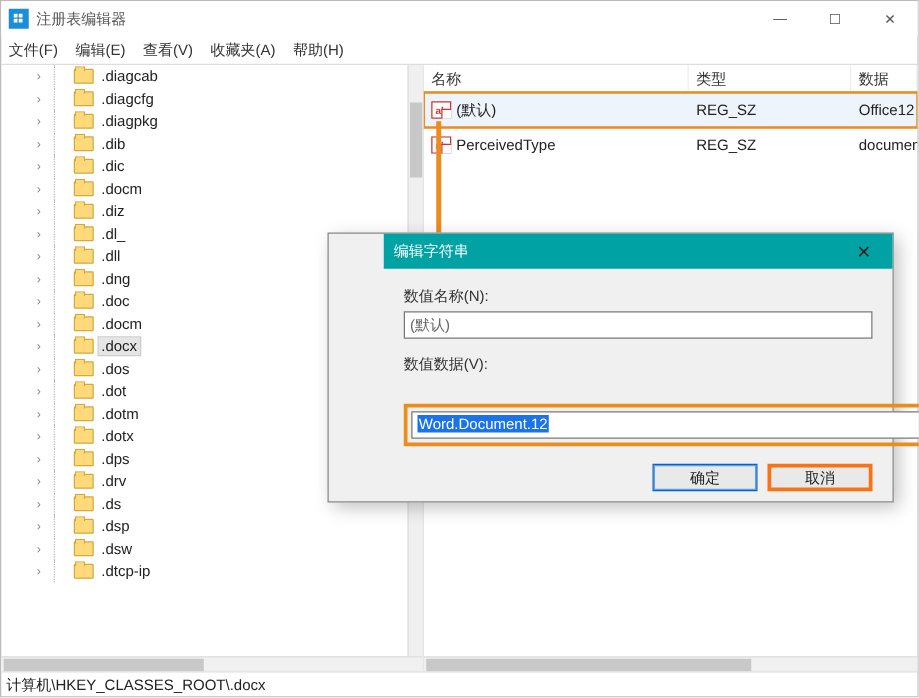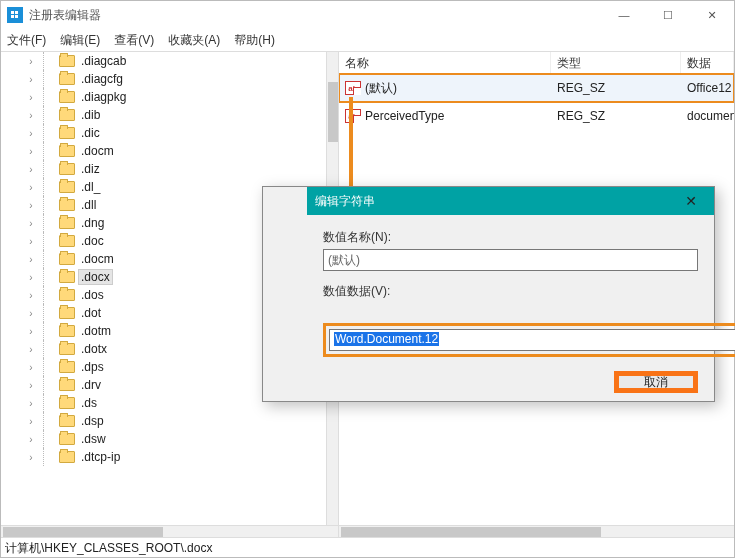--- a/index.html
+++ b/index.html
@@ -40,21 +40,21 @@
   .dlg-title { height:28px; background:#00a2a4; color:#fff; display:flex; align-items:center; padding:0 8px; font-size:12px;}
   .dlg-close { margin-left:auto; width:30px; text-align:center; color:#222; font-size:14px; cursor:default;}
   .dlg-body { padding:10px 16px 0 16px;}
   .dlg-label { font-size:12px; color:#333; margin:4px 0 3px 0;}
   .dlg-input { width:100%; height:22px; border:1px solid #777; background:#fff; padding:2px 4px; font-size:12px;}
   .dlg-input[readonly]{ color:#666;}
   .dlg-value-wrap { position:relative; display:inline-block; padding:3px; border:3px solid #ec8b1e; margin-top:20px;}
   .dlg-value-wrap input { height:22px; border:1px solid #777; background:#fff; padding:2px 4px; font-size:12px; width:412px;}
   .sel { background:#1a73e8; color:#fff; padding:0 1px;}
   .dlg-buttons { display:flex; gap:8px; justify-content:flex-end; padding:14px 16px;}
-  .dlg-btn { width:84px; height:22px; border:5px solid #f97316; background:#e9e9e9; font-size:12px; display:flex; align-items:center; justify-content:center;}
+  .dlg-btn { width:84px; height:22px; border:3px solid #f97316; background:#e9e9e9; font-size:12px; display:flex; align-items:center; justify-content:center;}
   .dlg-btn.primary { border:1px solid #0b61c4; box-shadow:inset 0 0 0 1px #5aa0e8;}
   
   .arrow { position:absolute; left:348px; top:96px; width:4px; height:218px; background:#ec8b1e;}
   .arrow::after { content:""; position:absolute; left:-6px; bottom:-2px; border:8px solid transparent; border-top:14px solid #ec8b1e;}
   .vscroll { position:absolute; top:0; right:0; bottom:12px; width:12px; background:#f0f0f0; border-left:1px solid #ddd;}
   .vscroll .vthumb{ position:absolute; left:1px; width:10px; background:#c8c8c8;}
 </style>
 </head>
 <body>
 
@@ -273,17 +273,18 @@
       <input class="dlg-input" readonly="" value="(默认)" style="">
       <div class="dlg-label" style="margin-top:12px">数值数据(V):</div>
       <div class="dlg-value-wrap">
         <div style="position:relative">
           <input style="color: transparent;" value="Word.Document.12">
           <span style="position:absolute;left:5px;top:3px;font-size:12px"><span class="sel">Word.Document.12</span></span>
         </div>
       </div>
     </div>
     <div class="dlg-buttons">
+      <div class="dlg-btn primary">确定</div>
       <div class="dlg-btn">取消</div>
     </div>
   </div>
 
 </div>
 
 </body></html>

